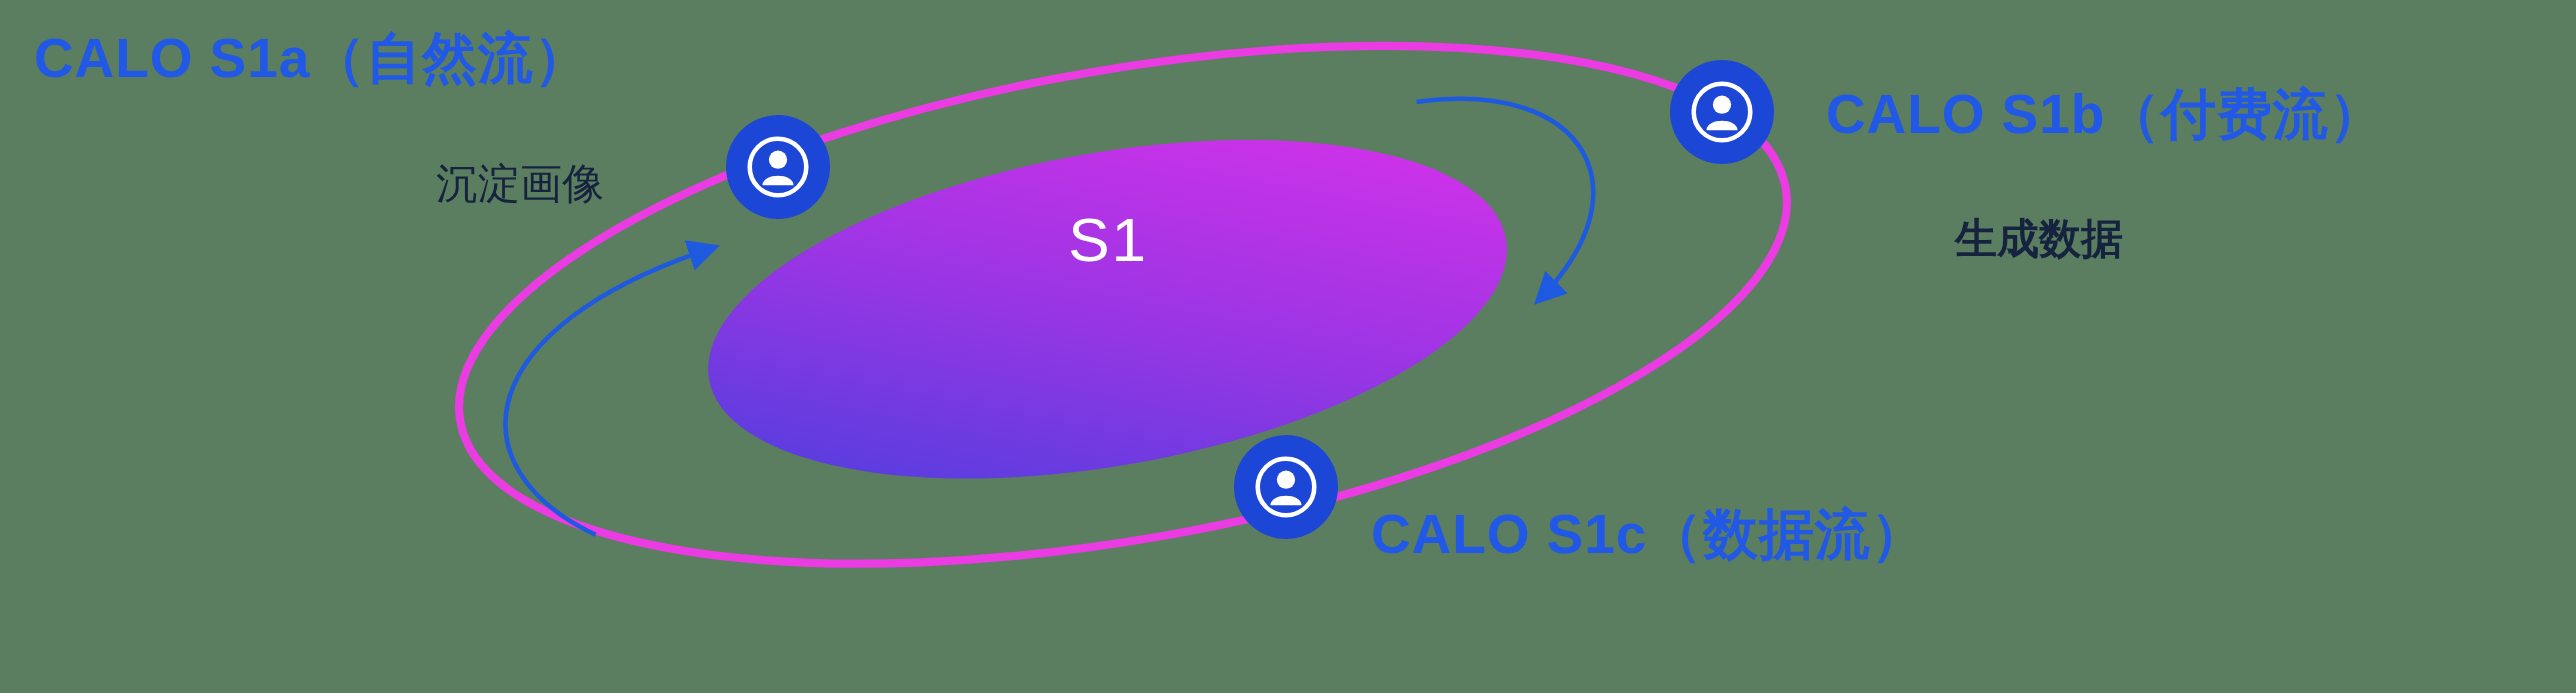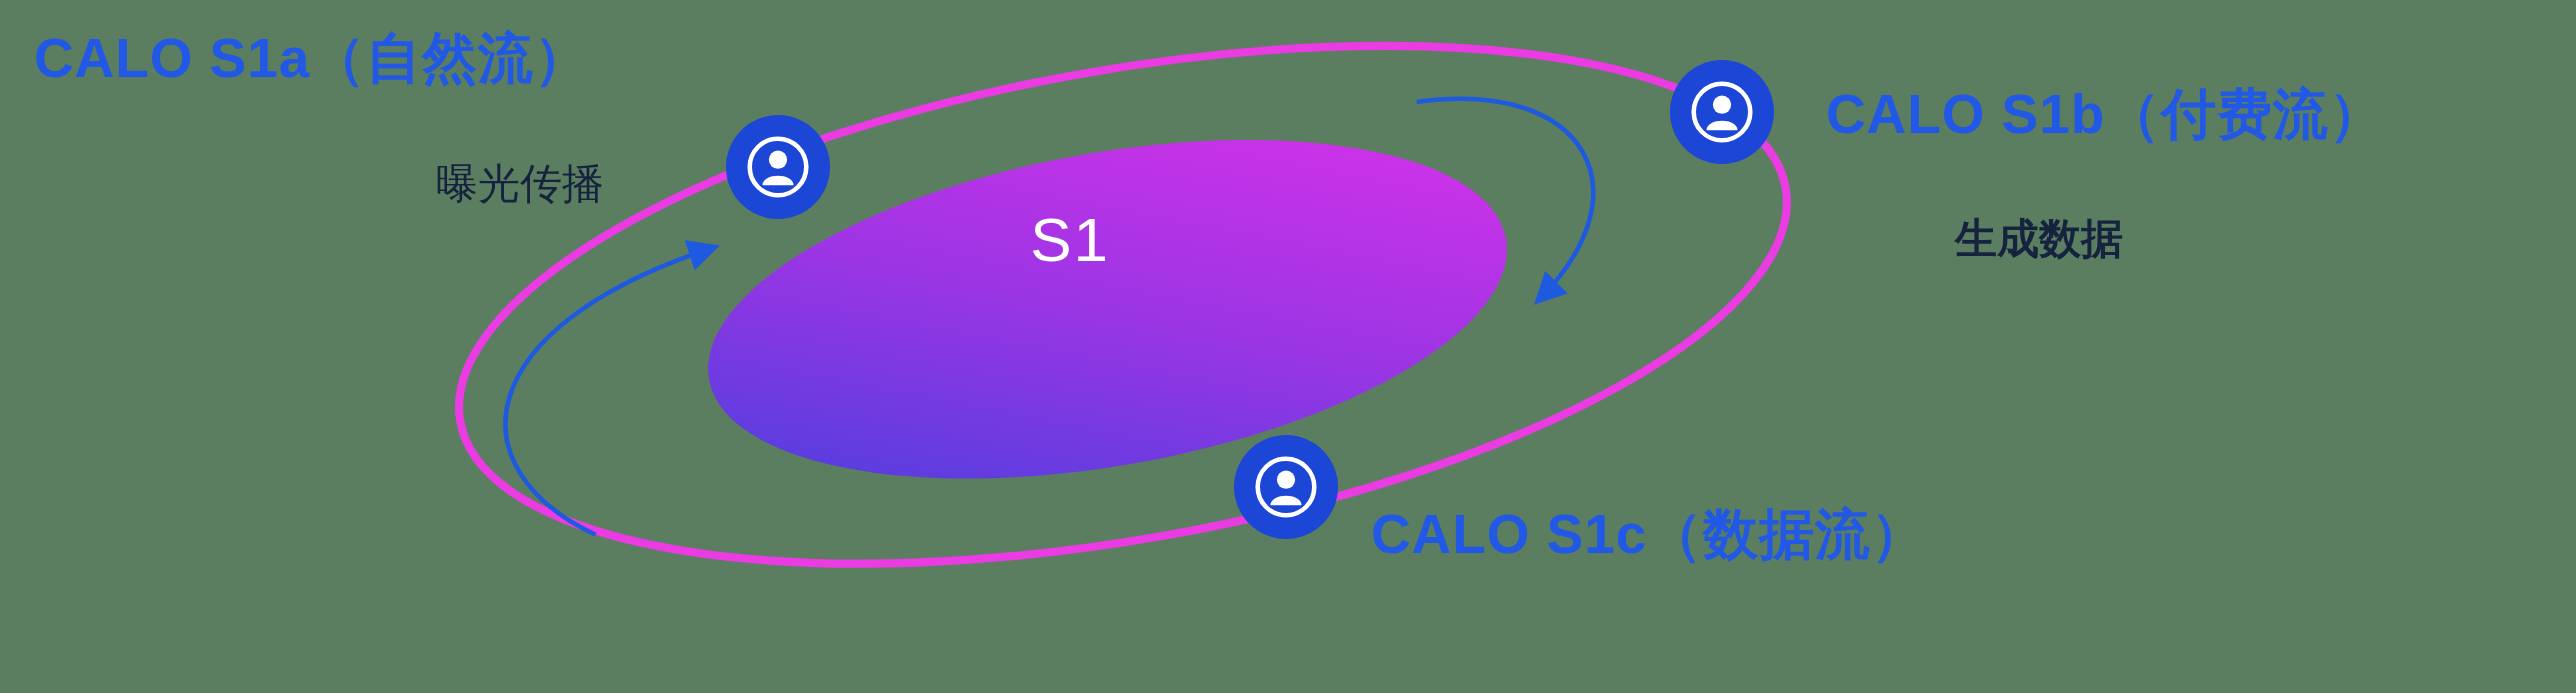--- a/index.html
+++ b/index.html
@@ -47,21 +47,21 @@
     position: absolute;
     width: 104px;
     height: 104px;
   }
   .node-s1a { left: 726px;  top: 115px; }
   .node-s1b { left: 1670px; top: 60px; }
   .node-s1c { left: 1234px; top: 435px; }
 
   .center-text {
     position: absolute;
-    left: 797px;
+    left: 835px;
     top: 204px;
     width: 546px;
     text-align: center;
     color: #ffffff;
   }
   .center-text .s1-title {
     font-size: 62px;
     font-weight: 500;
     letter-spacing: 1.8px;
     margin-bottom: 14.5px;
@@ -123,21 +123,21 @@
   <div class="node node-s1c">
     <svg viewBox="0 0 114 114" width="104" height="104">
       <circle cx="57" cy="57" r="57" fill="#1c46d6"></circle>
       <circle cx="57" cy="57" r="31" fill="none" stroke="#ffffff" stroke-width="5"></circle>
       <circle cx="57" cy="49" r="10" fill="#ffffff"></circle>
       <path d="M40 77 C40 63 74 63 74 77 Z" fill="#ffffff"></path>
     </svg>
   </div>
 
   <div class="title-label title-s1a">CALO S1a（自然流）</div>
-  <div class="sub-label sub-s1a">曝光传播</div>
+  <div class="sub-label sub-s1a">沉淀画像</div>
 
   <div class="title-label title-s1b">CALO S1b（付费流）</div>
   <div class="sub-label sub-s1b">生成数据</div>
 
   <div class="title-label title-s1c">CALO S1c（数据流）</div>
 
 </div>
 
 
 </body></html>

